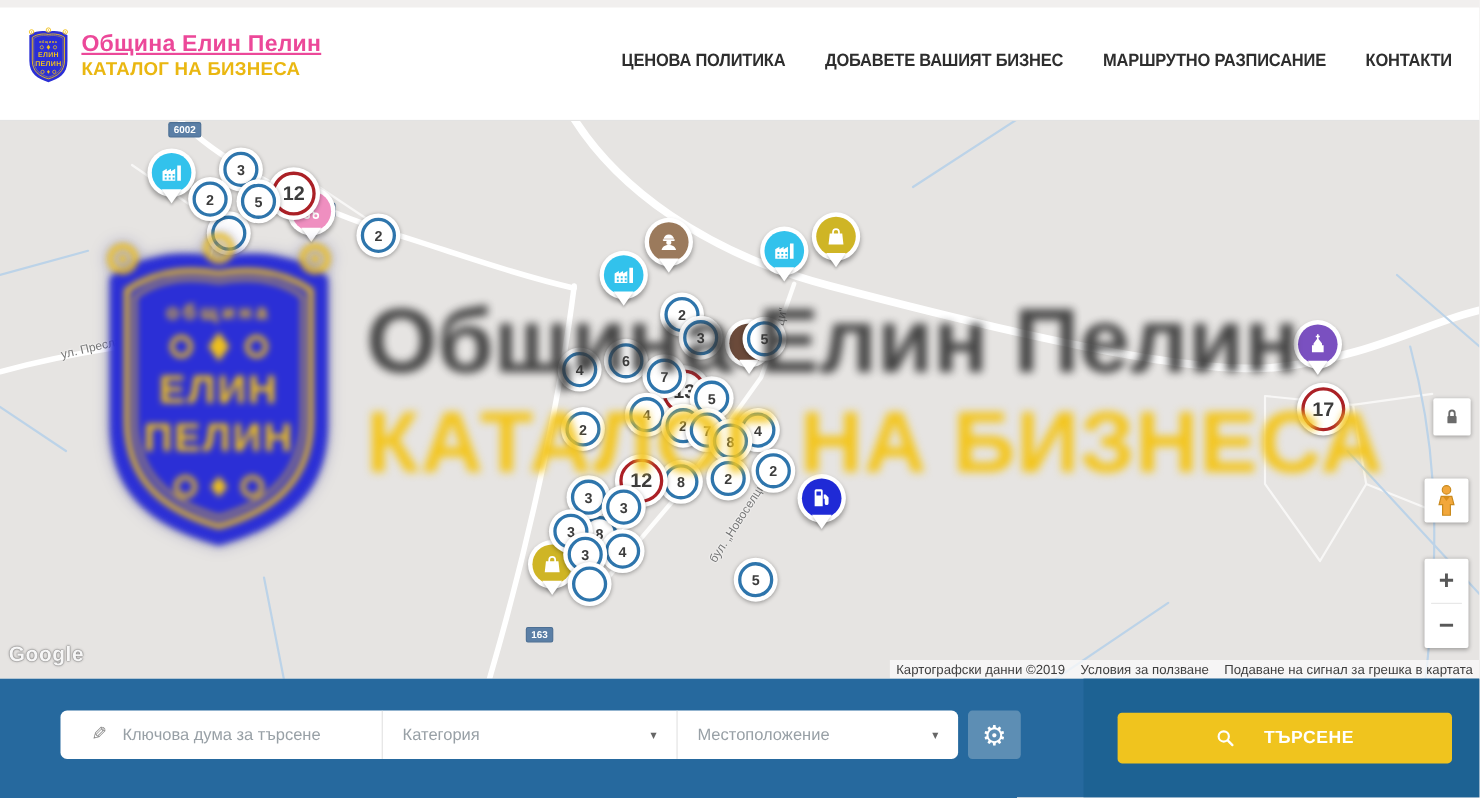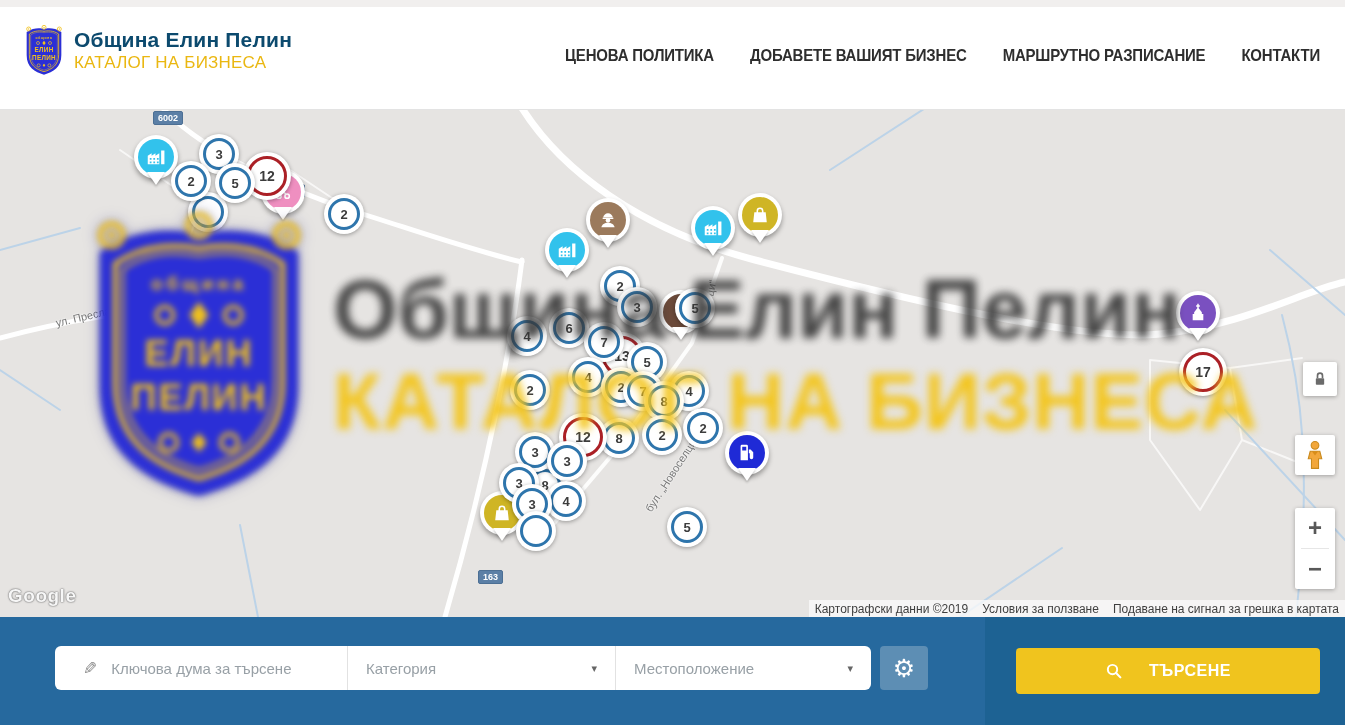--- a/index.html
+++ b/index.html
@@ -6,22 +6,22 @@
   html,body { width:1345px; height:725px; overflow:hidden; }
   body { font-family:"Liberation Sans", sans-serif; background:#fff; }
   .page { position:relative; width:1345px; height:725px; }
 
   
   .topstrip { height:7px; background:#f1efee; }
   header { position:relative; height:103px; background:#fff; border-bottom:1px solid #e3e3e3; }
   .brand { position:absolute; left:24px; top:17px; display:flex; align-items:center; cursor:pointer; }
   .crest-sm { width:40px; height:52px; }
   .brand-text { margin-left:10px; }
-  .brand-title { font-size:21px; font-weight:bold; color:#0c4a6e; letter-spacing:.2px; }
-  .brand-sub { font-size:17px; font-weight:normal; color:#eab711; margin-top:1px; letter-spacing:.2px; }
+  .brand-title { font-size:21px; font-weight:bold; color:#ec4899; letter-spacing:.2px;text-decoration:underline; }
+  .brand-sub { font-size:17px; font-weight:bold; color:#eab711; margin-top:1px; letter-spacing:.2px; }
   nav { position:absolute; right:25px; top:0; height:96px; display:flex; align-items:center; gap:36px; }
   .nav-item { font-size:15px; font-weight:bold; color:#2e2e2e; letter-spacing:-0.2px; text-decoration:none; cursor:pointer; transform:scaleY(1.08); }
 
   
   .map { position:relative; width:1345px; height:507px; background:#e6e4e2; overflow:hidden; }
   .map svg.roads { position:absolute; inset:0; }
 
   .road-badge { position:absolute; min-width:14px; height:14px; padding:1px 4px; background:#5b7fa6; border:1px solid #4c6f94;
     color:#fff; font-size:9px; font-weight:bold; text-align:right; border-radius:2px; line-height:11px; }
   .slabel { position:absolute; font-size:11px; color:#767676; white-space:nowrap; text-shadow:0 0 2px #fff, 0 0 2px #fff; }
@@ -30,21 +30,21 @@
     box-shadow:0 3px 5px rgba(0,0,0,.35); cursor:pointer; }
   .pin::after { content:""; position:absolute; left:50%; top:37px; transform:translateX(-50%);
     border:9px solid transparent; border-top:13px solid #fff;
     filter:drop-shadow(0 2px 1px rgba(0,0,0,.2)); }
   .pin-inner { position:absolute; inset:4px; border-radius:50%; display:flex; align-items:center; justify-content:center; }
 
   .cluster { position:absolute; width:40px; height:40px; background:#fff; border-radius:50%;
     box-shadow:0 1px 4px rgba(0,0,0,.35); display:flex; align-items:center; justify-content:center;
     font-size:13px; font-weight:bold; color:#3c3c3c; cursor:pointer; }
   .cluster::before { content:""; position:absolute; inset:4px; border:3px solid #2e75ac; border-radius:50%; }
-  .cluster.red { width:48px; height:48px; font-size:14px; }
+  .cluster.red { width:48px; height:48px; font-size:18px; }
   .cluster.red::before { border-color:#ab2026; }
 
   
   .watermark { position:absolute; left:85px; top:100px; display:flex; align-items:flex-start; pointer-events:none; }
   .crest-lg { width:228px; height:290px; filter:blur(3px) drop-shadow(0 0 6px rgba(20,20,120,.5)); }
   .wm-text { margin-left:20px; margin-top:58px; white-space:nowrap; }
   .wm-title { font-size:83px; font-weight:bold; color:#373737; letter-spacing:0; line-height:1;
     filter:blur(4px); opacity:.92; }
   .wm-sub { font-size:79px; font-weight:bold; color:#f3c51d; letter-spacing:1px; line-height:1; margin-top:11px;
     filter:blur(4px); }

